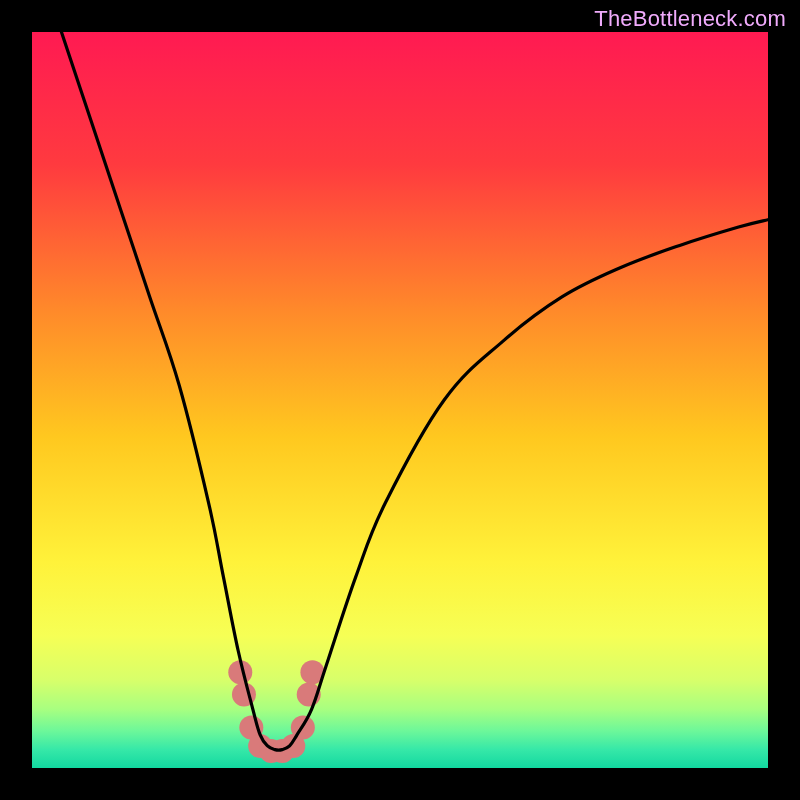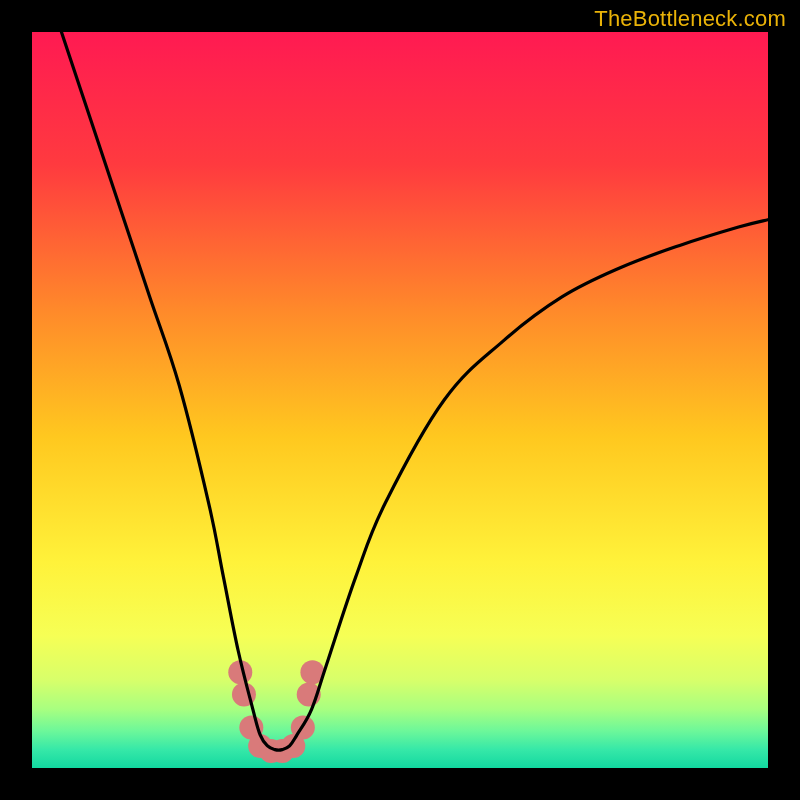--- a/index.html
+++ b/index.html
@@ -27,21 +27,21 @@
   .gradient {
     position: absolute;
     inset: 0;
   }
   .watermark {
     position: absolute;
     top: 6px;
     right: 14px;
     font-size: 22px;
     font-weight: 500;
-    color: #eab308;
+    color: #f0abfc;
     letter-spacing: 0.2px;
   }
   svg.curve {
     position: absolute;
     inset: 0;
   }
 </style>
 </head>
 <body>
 

